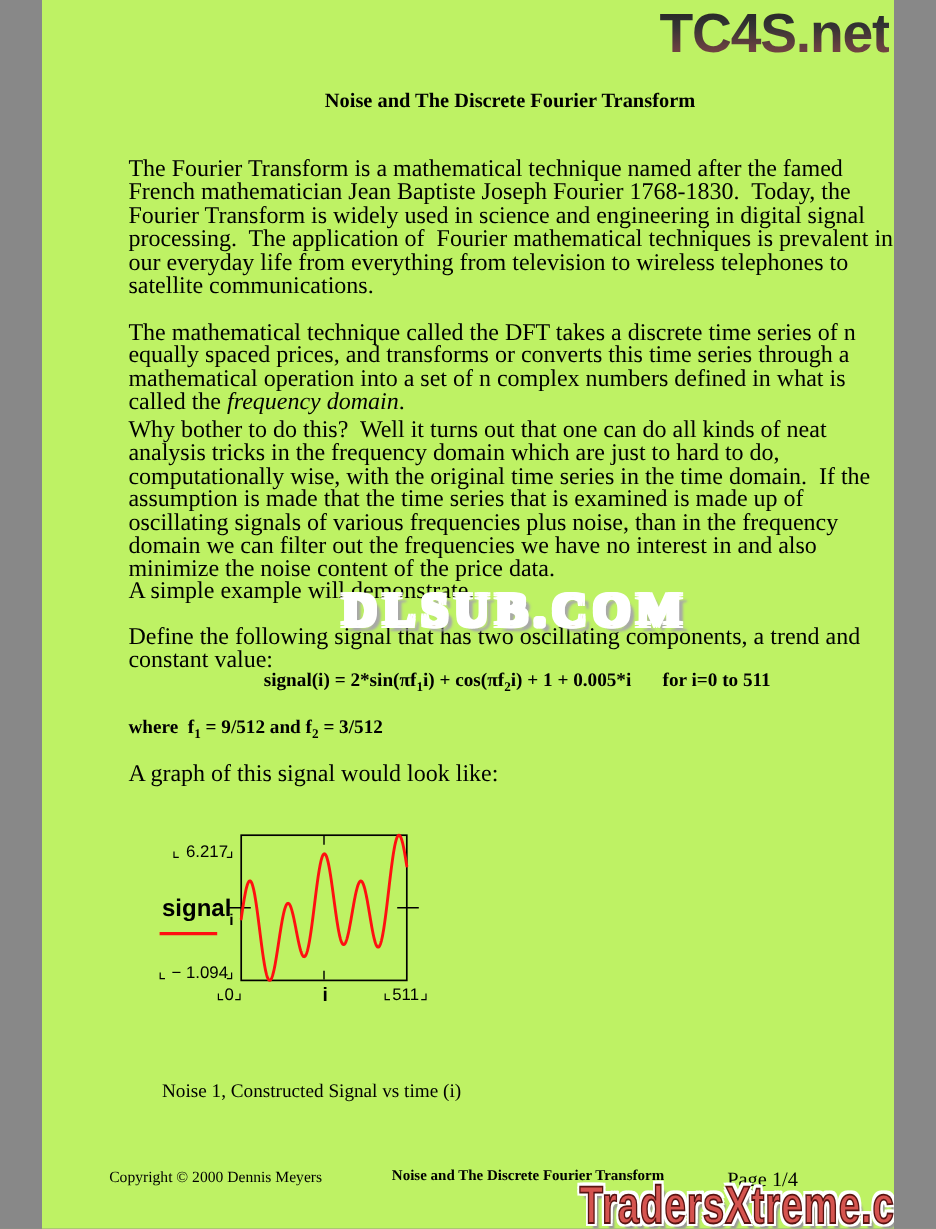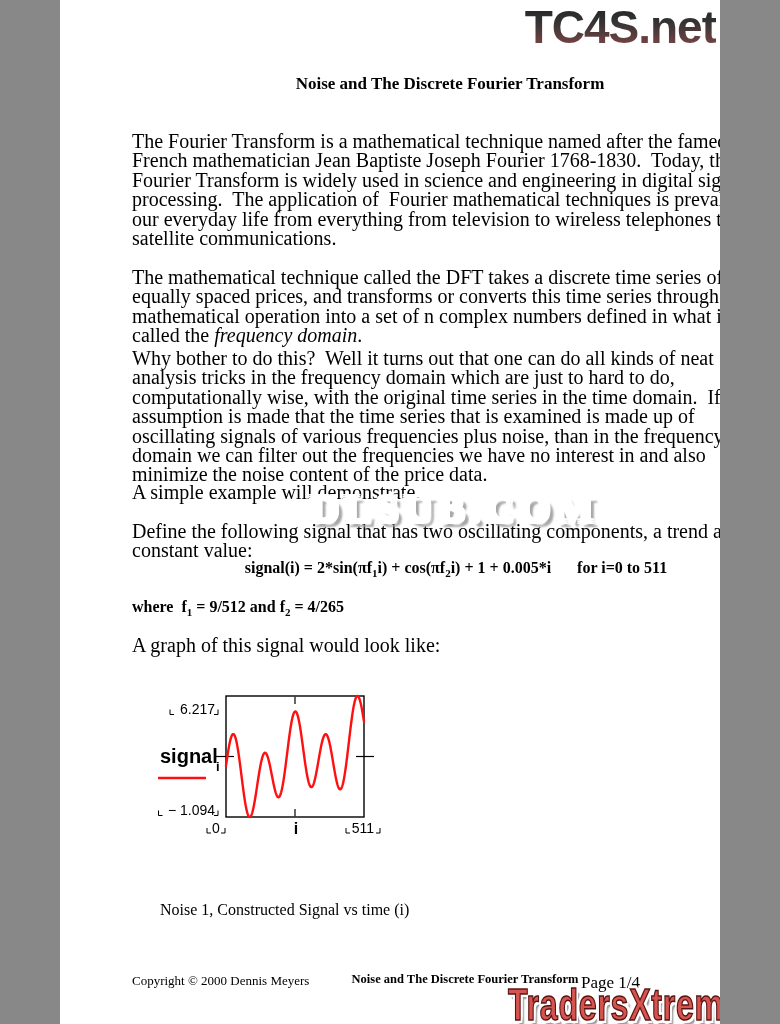--- a/index.html
+++ b/index.html
@@ -1,19 +1,19 @@
 <!DOCTYPE html>
 <html><head>
 <meta charset="utf-8">
 <title>Document</title>
 <style>
   html,body{margin:0;padding:0;background:#888;}
   .page{
-    position:relative;width:660px;height:1024px;margin:0 auto;
-    background:#ffffff;overflow:hidden;
+    position:relative;width:710px;height:1024px;margin:0 auto;
+    background:#bef264;overflow:hidden;
     font-family:"Liberation Serif","DejaVu Serif",serif;color:#000;
   }
   .para{
     position:absolute;left:72px;width:648px;
     font-size:20px;line-height:19.4px;white-space:pre-wrap;
     margin:0;
   }
   .title{
     position:absolute;left:0;width:780px;text-align:center;
     font-size:17px;font-weight:bold;margin:0;
@@ -30,21 +30,21 @@
   .where-line{
     position:absolute;left:72px;width:648px;
     font-size:16px;font-weight:bold;white-space:pre-wrap;margin:0;
   }
   sub.sb{font-size:11px;line-height:0;}
   .formula-gap{display:inline-block;width:26px;}
   .caption{
     position:absolute;left:100px;font-size:16px;margin:0;
   }
   
-  .footer-copy{position:absolute;left:72px;top:973px;font-size:13px;}
+  .footer-copy{position:absolute;left:56px;top:973px;font-size:13px;}
   .footer-title{
     position:absolute;left:0;width:780px;top:972px;text-align:center;
     font-size:12.5px;font-weight:bold;transform:translateX(15px);
   }
   .footer-page{position:absolute;right:80px;top:973px;font-size:17px;text-align:center;}
   
   .tc4s{
     position:absolute;top:0px;right:4px;
     font-family:"Liberation Sans","DejaVu Sans",sans-serif;
     font-weight:bold;font-size:46px;letter-spacing:-1px;
@@ -109,21 +109,21 @@
   <p class="para" style="top:268px;"><span>The mathematical technique called the DFT takes a discrete time series of n equally spaced prices, and transforms or converts this time series through a mathematical operation into a set of n complex numbers defined in what is called the </span><span class="italic">frequency domain</span><span>.</span></p>
 
   <p class="para" style="top:349px;">Why bother to do this?  Well it turns out that one can do all kinds of neat analysis tricks in the frequency domain which are just to hard to do, computationally wise, with the original time series in the time domain.  If the assumption is made that the time series that is examined is made up of oscillating signals of various frequencies plus noise, than in the frequency domain we can filter out the frequencies we have no interest in and also minimize the noise content of the price data.</p>
 
   <p class="para" style="top:483px;">A simple example will demonstrate.</p>
 
   <p class="para" style="top:522px;">Define the following signal that has two oscillating components, a trend and constant value:</p>
 
   <p class="formula-line" style="top:559px;"><span>signal(i) = 2*sin(πf</span><sub class="sb">1</sub><span>i) + cos(πf</span><sub class="sb">2</sub><span>i) + 1 + 0.005*i</span><span class="formula-gap"></span><span>for i=0 to 511</span></p>
 
-  <p class="where-line" style="top:598px;"><span>where  f</span><sub class="sb">1</sub><span> = 9/512 and f</span><sub class="sb">2</sub><span> = 4/265</span></p>
+  <p class="where-line" style="top:598px;"><span>where  f</span><sub class="sb">1</sub><span> = 9/512 and f</span><sub class="sb">2</sub><span> = 3/512</span></p>
 
   <p class="para" style="top:636px;">A graph of this signal would look like:</p>
 
   <svg class="figure" width="320" height="160" viewBox="0 0 320 160">
 
     <rect class="frame" x="78" y="8" width="138" height="121"></rect>
 
     <path class="tick" d="M147 8.7 V16"></path>
     <path class="tick" d="M147 121 V128.3"></path>
     <path class="tick" d="M68 68.5 H86"></path>

